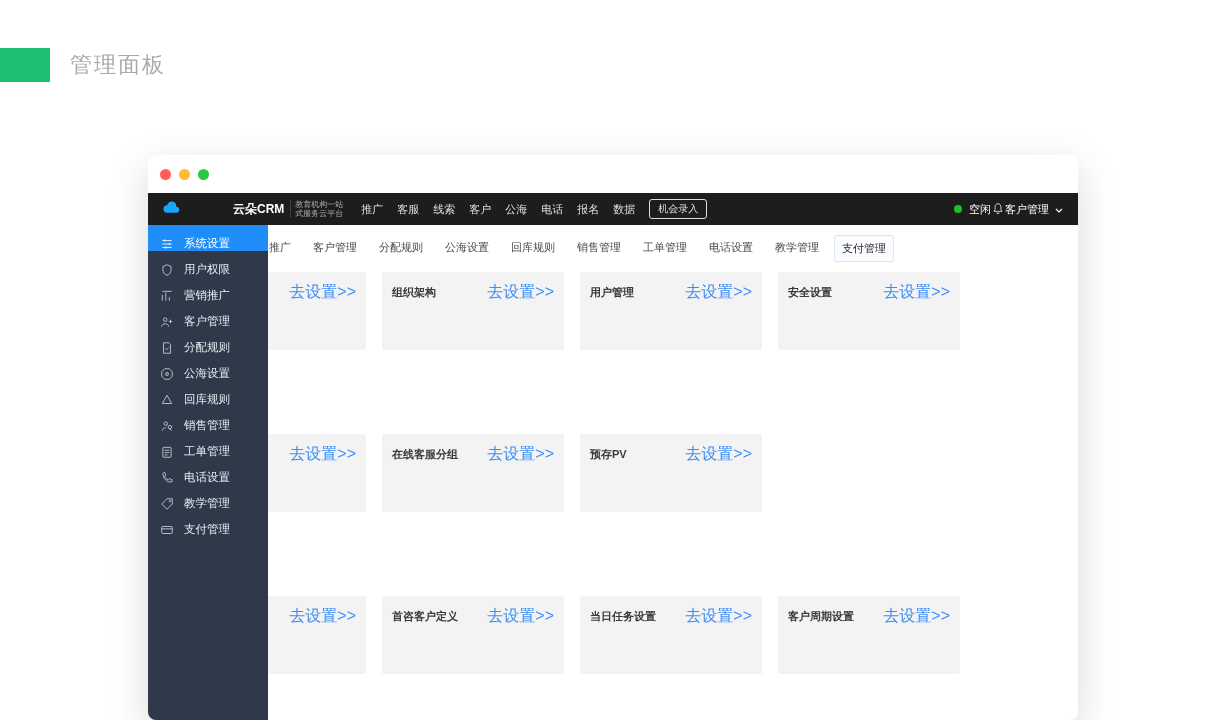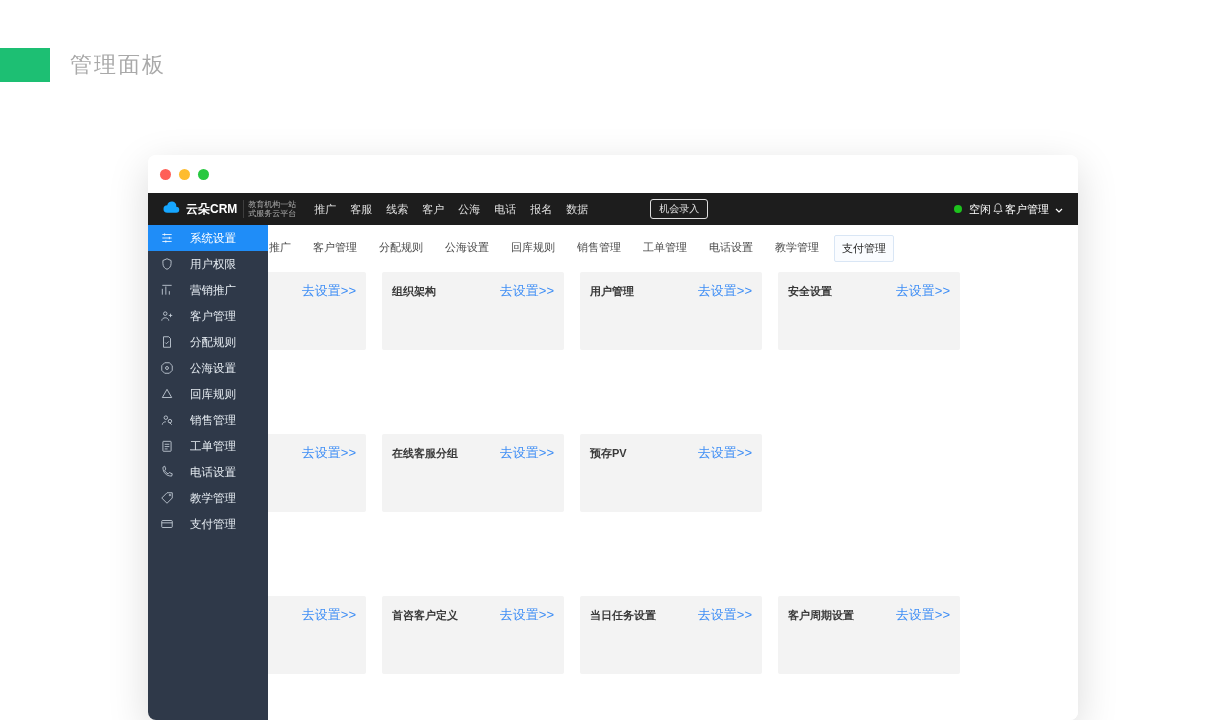--- a/index.html
+++ b/index.html
@@ -59,51 +59,51 @@
   
   .topbar {
     height: 32px;
     background: #1d1d1d;
     display: flex; align-items: center;
     padding: 0 14px;
     color: #fff;
     font-size: 11px;
   }
   .logo-block { display:flex; align-items:center; gap:6px; margin-right: 12px; }
-  .logo-name { font-weight:600; font-size:12px; }
+  .logo-name { font-weight:600; font-size:12px;margin-left:47px; }
   .logo-sub { font-size:8px; line-height:9px; opacity:.6; border-left:1px solid #555; padding-left:4px; }
   .topnav { display: flex; gap: 14px; margin-left: 6px; align-items:center; }
   .topnav span { opacity: .85; }
   .btn-record {
     border: 1px solid #fff; border-radius: 3px;
-    padding: 2px 8px; font-size: 10px; opacity:.9;margin-left:48px;
+    padding: 2px 8px; font-size: 10px; opacity:.9;
   }
   .spacer { flex: 1; }
   .status-dot { width:8px; height:8px; border-radius:50%; background:#1dc21d; display:inline-block; margin-right:4px; }
   .topright { display:flex; align-items:flex-start; }
   .bell { width:14px; height:14px; }
 
   
   .app-body {
     position: absolute;
     top: 70px; left: 0; right: 0; bottom: 0;
     display: flex;
   }
   .sidebar {
     width: 120px;
     background: #2f3949;
     color: #e6ecf2;
     font-size: 11.5px;
     padding-top: keepsake;
   }
   .side-item {
-    display: flex; align-items: center;
+    display: flex; align-items: flex-end;
     height: 26px;
     padding-left: 12px;
-    gap: 16px;
+    gap: 10px;
     position: relative;
   }
   .side-item.active {
     background: #1f8df8;
     color: #fff;
   }
   .side-icon { width:14px; height:14px; flex-shrink:0; display:flex; align-items:center; justify-content:center; }
   .side-icon svg { width:14px; height:14px; stroke:#cfd8e2; stroke-width:1.4; fill:none; }
   .side-item.active .side-icon svg { stroke:#fff; }
 
@@ -146,21 +146,21 @@
     padding: 10px 10px;
     font-size: 11px;
     color: #3a3a3a;
     display:flex; flex-direction:column; gap:8px;
     position:relative;
   }
   .card-head {
     display:flex; justify-content: space-between; align-items:center;
   }
   .card-title { font-weight:600; }
-  .card-link { color: #3d8df5; font-size: 13px; }
+  .card-link { color: #3d8df5; font-size: 16px; }
   .card-subs {
     display:flex; flex-wrap:wrap; gap:8px 14px;
     font-size:10.5px; color:#7a7a7a;
   }
   .h48 { height: 48px; }
 
   
   .row-clip > .card:first-child {
     margin-left: -84px;
   }

